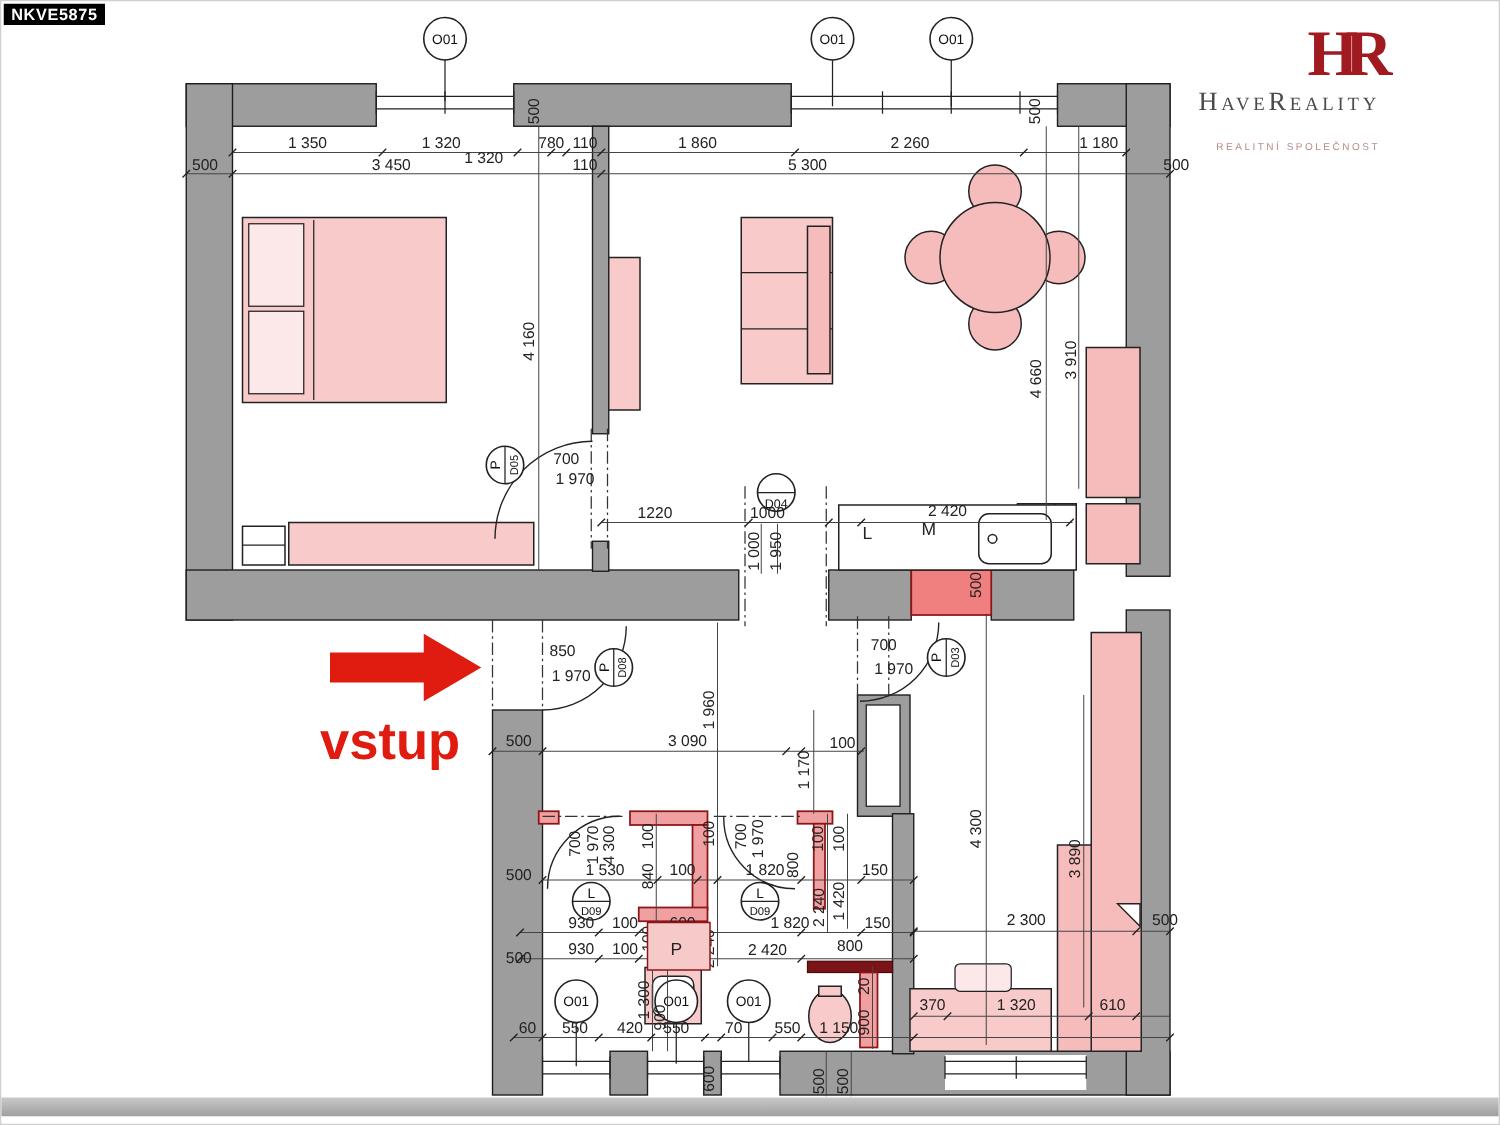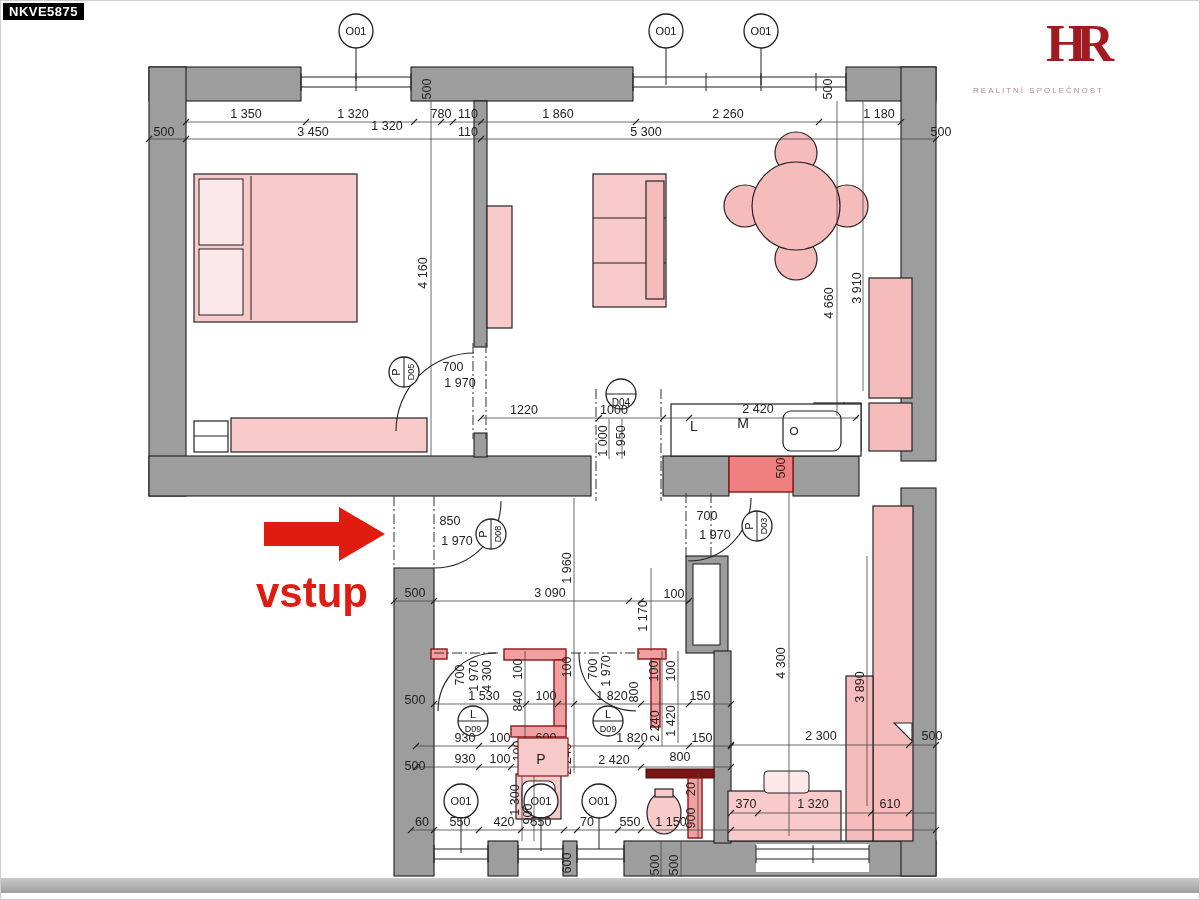--- a/index.html
+++ b/index.html
@@ -37,20 +37,21 @@
 </style>
 </head>
 <body>
 
 <div id="stage">
 
   <div id="code-badge">NKVE5875</div>
 
   <div id="logo">
     <div class="mono">HR</div>
+    <div class="name">HaveReality</div>
     <div class="sub">REALITNÍ SPOLEČNOST</div>
   </div>
 
   <svg width="1200" height="900" viewBox="0 0 1200 900">
 
     <g>
       <rect class="wall" x="148" y="66" width="152" height="34"></rect>
       <rect class="wall" x="410" y="66" width="222" height="34"></rect>
       <rect class="wall" x="845" y="66" width="90" height="34"></rect>
       <rect class="wall" x="148" y="66" width="37" height="429"></rect>

